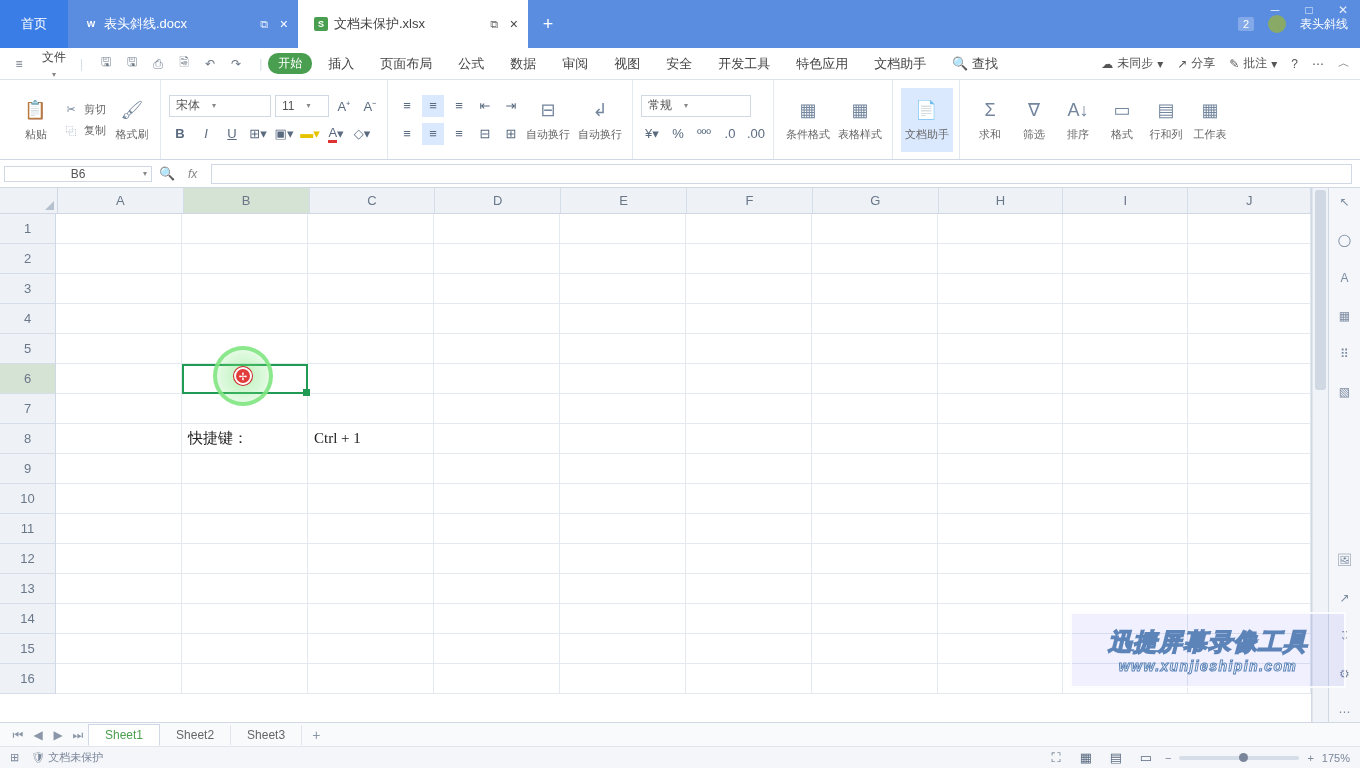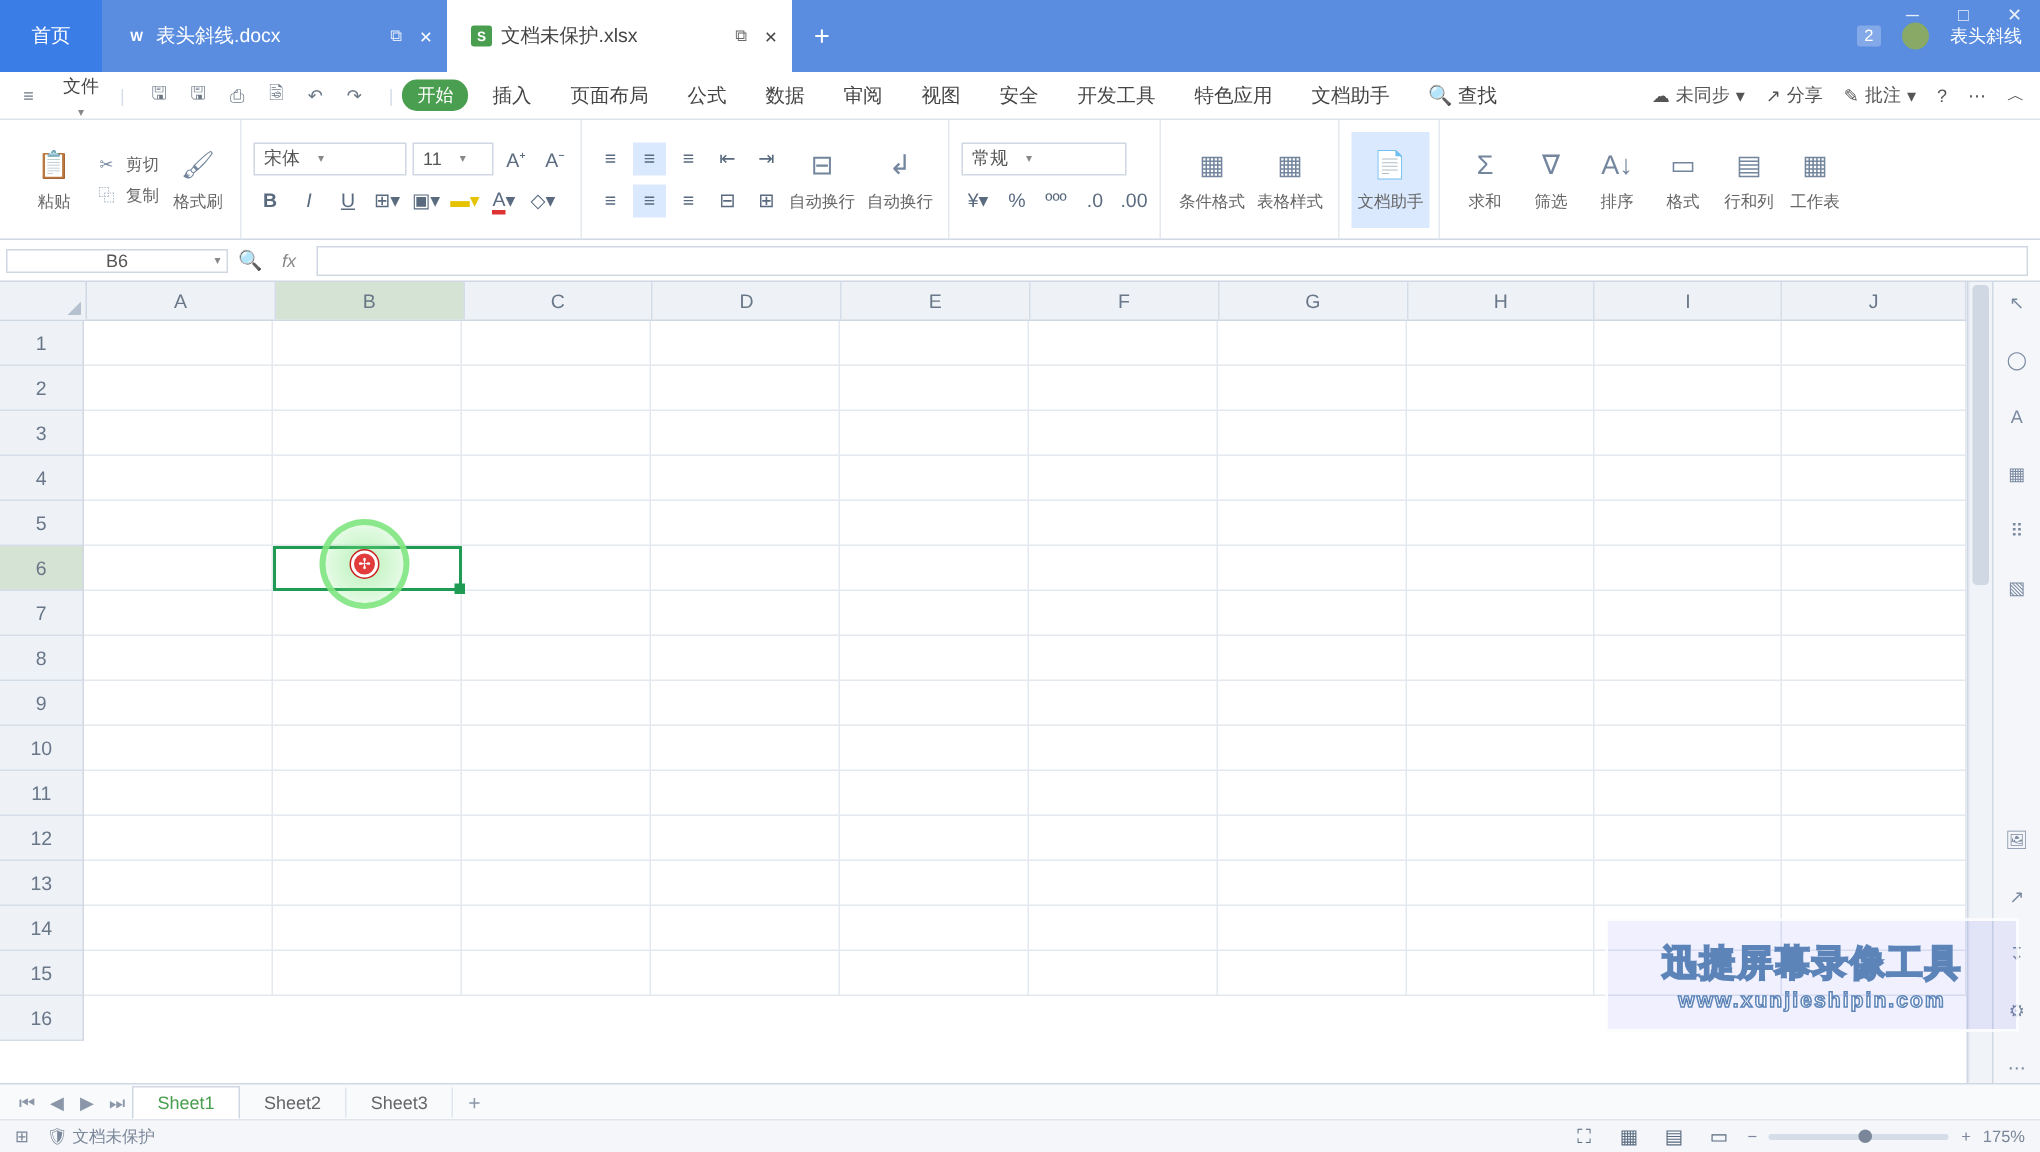--- a/index.html
+++ b/index.html
@@ -70,21 +70,21 @@
 .navarrow { width: 20px; display: flex; align-items: center; justify-content: center; color: #8b97a8; font-size: 12px; }
 .sheettab { padding: 3px 16px; font-size: 12px; color: #666; border-right: 1px solid #e1e6ee; }
 .sheettab.active { background: #fff; color: #4a9e4f; font-weight: 500; border: 1px solid #cfd8e3; border-bottom-color: #fff; margin-bottom: -1px; }
 .addsheet { padding: 0 10px; color: #8b97a8; font-size: 14px; }
 .statusbar { height: 22px; background: #f4f6f9; display: flex; align-items: center; padding: 0 10px; font-size: 11px; color: #7a8699; border-top: 1px solid #e1e6ee; }
 .statusright { margin-left: auto; display: flex; align-items: center; gap: 8px; }
 .zoomline { width: 120px; height: 4px; background: #d5dde8; position: relative; border-radius: 2px; }
 .zoomline::after { content: ""; position: absolute; left: 50%; top: -3px; width: 9px; height: 9px; border-radius: 50%; background: #7a8699; }
 .watermark { position: absolute; right: 14px; bottom: 34px; pointer-events: none; }
 .watermark .box { width: 276px; height: 76px; border: 2px solid rgba(255,255,255,.85); display: flex; flex-direction: column; align-items: center; justify-content: center; background: rgba(0,0,255,.06); }
-.wm-line { font-weight: 800; color: #fff; -webkit-text-stroke: 1.4px #5c84b8; font-family: "SimHei", sans-serif; }
+.wm-line { font-weight: 800; color: #fff; -webkit-text-stroke: 1.4px #5c84b8; font-family: "SimHei", sans-serif; font-style: italic; }
 .wm-line.big { font-size: 24px; letter-spacing: 1px; }
 .wm-line.sm { font-size: 14px; letter-spacing: 1.4px; -webkit-text-stroke: 1px #5c84b8; }
 .docicon { display: inline-flex; width: 14px; height: 14px; border-radius: 2px; align-items: center; justify-content: center; font-size: 9px; font-weight: bold; }
 .docicon.w { background: #5a8de0; color: #fff; }
 .docicon.s { background: #4a9e4f; color: #fff; }
 .vscroll { width: 16px; background: #f0f3f7; border-left: 1px solid #e1e6ee; position: relative; }
 .vscroll::before { content: ""; position: absolute; top: 2px; left: 2px; right: 2px; height: 200px; background: #cfd8e3; border-radius: 3px; }
 </style>
 </head>
 <body>
@@ -418,20 +418,32 @@
             <div class="cell" style="width: 126px;"></div>
             <div class="cell" style="width: 126px;"></div>
             <div class="cell" style="width: 126px;"></div>
             <div class="cell" style="width: 126px;"></div>
             <div class="cell" style="width: 125px;"></div>
             <div class="cell" style="width: 125px;"></div>
             <div class="cell" style="width: 123px;"></div>
           </div>
           <div class="cellrow">
             <div class="cell" style="width: 126px;"></div>
+            <div class="cell" style="width: 126px;">快捷键：</div>
+            <div class="cell" style="width: 126px;">Ctrl + 1</div>
+            <div class="cell" style="width: 126px;"></div>
+            <div class="cell" style="width: 126px;"></div>
+            <div class="cell" style="width: 126px;"></div>
+            <div class="cell" style="width: 126px;"></div>
+            <div class="cell" style="width: 125px;"></div>
+            <div class="cell" style="width: 125px;"></div>
+            <div class="cell" style="width: 123px;"></div>
+          </div>
+          <div class="cellrow">
+            <div class="cell" style="width: 126px;"></div>
             <div class="cell" style="width: 126px;"></div>
             <div class="cell" style="width: 126px;"></div>
             <div class="cell" style="width: 126px;"></div>
             <div class="cell" style="width: 126px;"></div>
             <div class="cell" style="width: 126px;"></div>
             <div class="cell" style="width: 126px;"></div>
             <div class="cell" style="width: 125px;"></div>
             <div class="cell" style="width: 125px;"></div>
             <div class="cell" style="width: 123px;"></div>
           </div>

